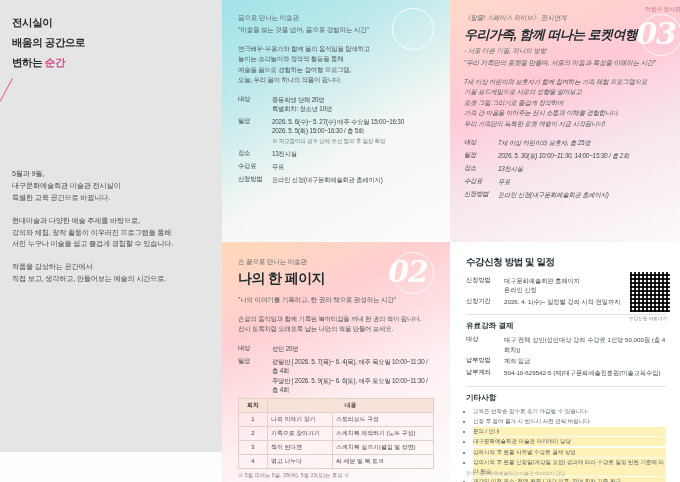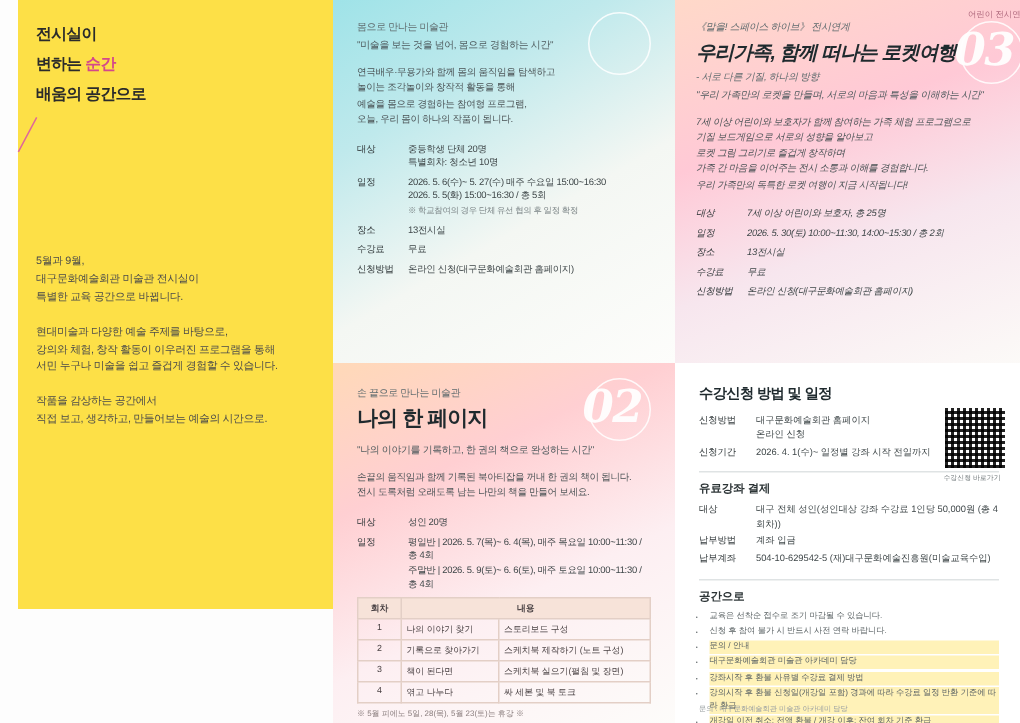--- a/index.html
+++ b/index.html
@@ -1,20 +1,20 @@
 <!DOCTYPE html>
 <html><head>
 <meta charset="utf-8">
 <style>
   html,body{margin:0;padding:0;background:#ffffff;}
   body{width:680px;height:482px;font-family:"Liberation Sans",sans-serif;color:#3a3a3a;overflow:hidden;}
   #page{position:relative;width:680px;height:482px;background:#fdfdfd;}
 
   
-  .left{position:absolute;left:12px;top:0;width:222px;height:406px;background:#fde047;}
+  .left{position:absolute;left:0;top:0;width:222px;height:452px;background:#e5e5e5;}
   .lead{position:absolute;left:12px;top:16px;width:200px;}
   .lead p{margin:0 0 6px 0;font-size:10.5px;font-weight:bold;color:#2b2b2b;letter-spacing:-0.4px;}
   .lead .accent{color:#d4488a;}
   .slash{position:absolute;left:12px;top:78px;width:26px;height:22px;}
   .slash:after{content:"";position:absolute;left:0;top:0;width:1.4px;height:26px;background:#e0669b;transform:rotate(28deg);transform-origin:top left;}
 
   .body-copy{position:absolute;left:12px;top:168px;width:198px;}
   .body-copy p{margin:0 0 11px 0;font-size:7.2px;line-height:1.65;color:#4a4a4a;letter-spacing:-0.2px;}
 
   
@@ -75,22 +75,22 @@
   .divider{height:1px;background:#dfe3e4;margin:6px 0;}
 </style>
 </head>
 <body>
 
 <div id="page">
 
   <div class="left">
     <div class="lead">
       <p>전시실이</p>
+      <p>배움의 공간으로</p>
       <p>변하는 <span class="accent">순간</span></p>
-      <p>배움의 공간으로</p>
     </div>
     <div class="slash"></div>
 
     <div class="body-copy">
       <p><span>5월과 9월,</span><br><span>대구문화예술회관 미술관 전시실이</span><br><span>특별한 교육 공간으로 바뀝니다.</span></p>
       <p><span>현대미술과 다양한 예술 주제를 바탕으로,</span><br><span>강의와 체험, 창작 활동이 이우러진 프로그램을 통해</span><br><span>서민 누구나 미술을 쉽고 즐겁게 경험할 수 있습니다.</span></p>
       <p><span>작품을 감상하는 공간에서</span><br><span>직접 보고, 생각하고, 만들어보는 예술의 시간으로.</span></p>
     </div>
   </div>
 
@@ -262,21 +262,21 @@
         <div class="row">
             <div class="k">납부방법</div>
             <div class="v">계좌 입금</div>
           </div>
         <div class="row">
             <div class="k">납부계좌</div>
             <div class="v">504-10-629542-5 (재)대구문화예술진흥원(미술교육수입)</div>
           </div>
       </div>
       <div class="divider"></div>
-      <p class="sec">공간으로</p>
+      <p class="sec">기타사항</p>
       <div class="etc">
         <ul>
           <li>교육은 선착순 접수로 조기 마감될 수 있습니다.</li>
           <li>신청 후 참여 불가 시 반드시 사전 연락 바랍니다.</li>
           <li class="hl">문의 / 안내</li>
           <li class="hl">대구문화예술회관 미술관 아카데미 담당</li>
           <li class="hl">강좌시작 후 환불 사유별 수강료 결제 방법</li>
           <li class="hl">강의시작 후 환불 신청일(개강일 포함) 경과에 따라 수강료 일정 반환 기준에 따라 환급</li>
           <li class="hl">개강일 이전 취소: 전액 환불 / 개강 이후: 잔여 회차 기준 환급</li>
 

